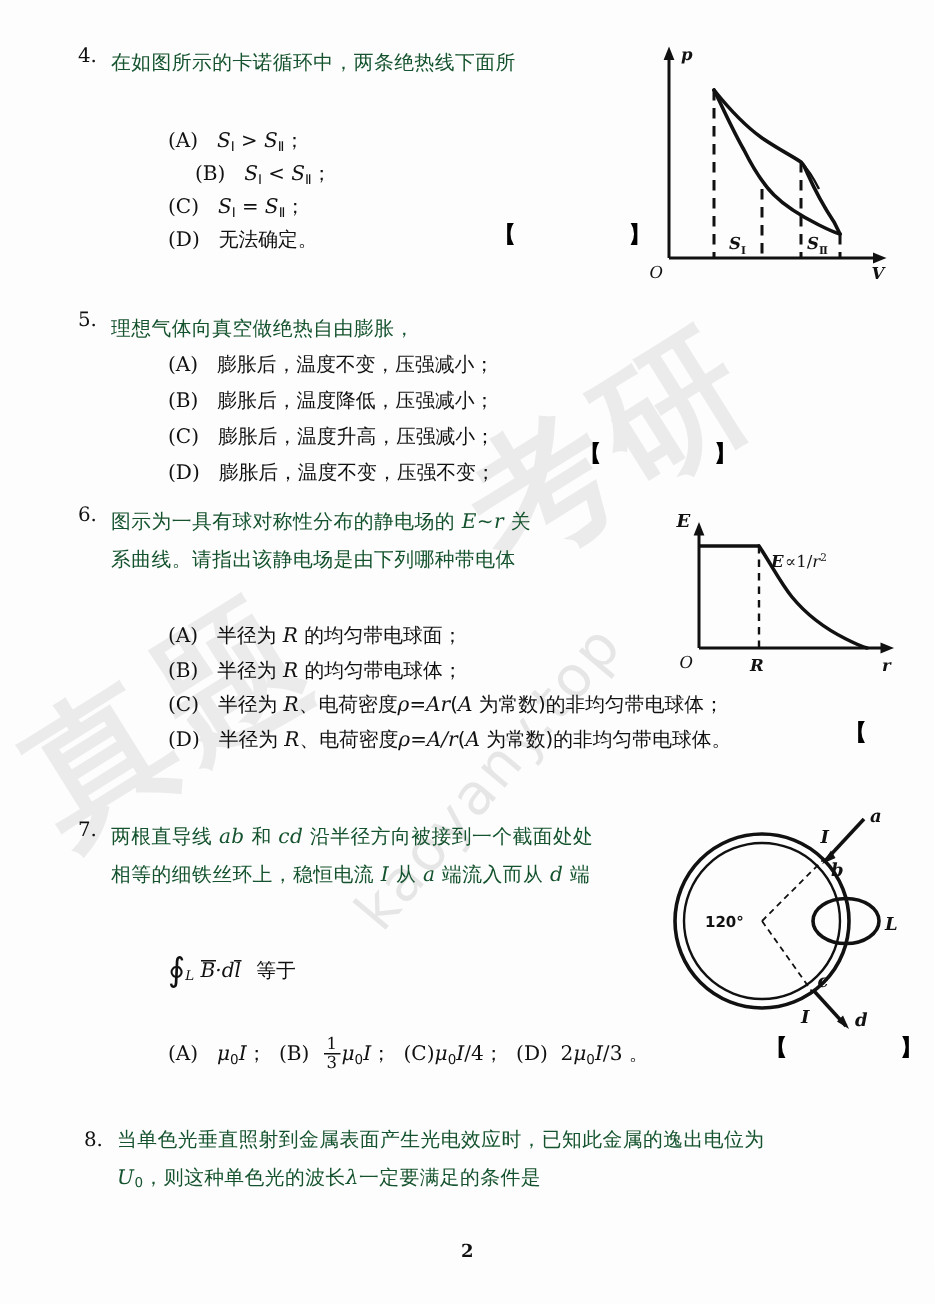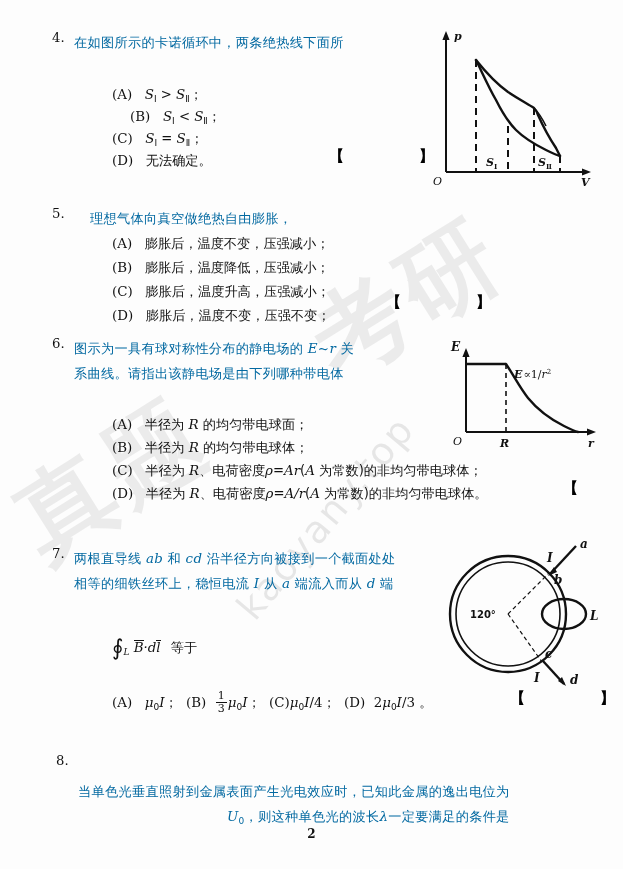--- a/index.html
+++ b/index.html
@@ -63,21 +63,21 @@
 
   
   .content {
     position: relative;
     z-index: 2;
   }
   .q {
     position: absolute;
     font-family: "DejaVu Sans", "Liberation Sans", sans-serif;
     font-size: 13.2px;
-    color: #0369a1;
+    color: #14532d;
     line-height: 25px;
     letter-spacing: 0.3px;
   }
   .qnum {
     position: absolute;
     font-size: 13.2px;
     font-family: "DejaVu Serif", "Liberation Serif", serif;
   }
   .stem-line {
     white-space: nowrap;
@@ -208,21 +208,21 @@
         <line x1="136" y1="130" x2="136" y2="146" stroke="#111" stroke-width="2" stroke-dasharray="7,5"></line>
 
         <text x="62" y="140" font-family="DejaVu Serif, serif" font-style="italic" font-size="11" font-weight="bold" fill="#111">S</text>
         <text x="70" y="143" font-family="DejaVu Serif, serif" font-size="7" font-weight="bold" fill="#111">Ⅰ</text>
         <text x="114" y="140" font-family="DejaVu Serif, serif" font-style="italic" font-size="11" font-weight="bold" fill="#111">S</text>
         <text x="122" y="143" font-family="DejaVu Serif, serif" font-size="7" font-weight="bold" fill="#111">Ⅱ</text>
       </svg>
     </div>
 
     <div class="qnum" style="left:52px; top:206px;">5.</div>
-    <div class="q" style="left:90px; top:206px;font-family:Liberation Serif, serif;">
+    <div class="q" style="left:74px; top:206px;font-family:Liberation Serif, serif;">
       <div class="stem-line">理想气体向真空做绝热自由膨胀，</div>
     </div>
 
     <div class="opt" style="left:112px; top:231px;">
       <span class="latu">(A)</span>
       &nbsp;&nbsp;<span>膨胀后，温度不变，压强减小；</span>
     </div>
     <div class="opt" style="left:112px; top:255px;">
       <span class="latu">(B)</span>
       &nbsp;&nbsp;<span>膨胀后，温度降低，压强减小；</span>
@@ -336,21 +336,21 @@
       &nbsp;&nbsp;<span class="lat">μ</span><sub>0</sub><span class="lat">I</span>；
       &nbsp;<span class="latu">(B)</span>
       &nbsp;<span class="frac"><span class="nu">1</span><span class="de">3</span></span><span class="lat">μ</span><sub>0</sub><span class="lat">I</span>；
       &nbsp;<span class="latu">(C)</span><span class="lat">μ</span><sub>0</sub><span class="lat">I</span><span class="latu">/4</span>；
       &nbsp;<span class="latu">(D)</span>
       &nbsp;<span class="latu">2</span><span class="lat">μ</span><sub>0</sub><span class="lat">I</span><span class="latu">/3</span> 。
     </div>
     <div class="ansbox" style="left:510px; top:689px;">【　】</div>
 
     <div class="qnum" style="left:56px; top:753px;">8.</div>
-    <div class="q" style="left:78px; top:779px;text-align:right;">
+    <div class="q" style="left:78px; top:748px;">
       <div class="stem-line">当单色光垂直照射到金属表面产生光电效应时，已知此金属的逸出电位为</div>
       <div class="stem-line">
         <span class="lat">U</span><sub>0</sub>，则这种单色光的波长<span class="lat">λ</span>一定要满足的条件是
       </div>
     </div>
 
     <div class="pagenum" style="top:827px;">2</div>
 
   </div>
 </div>

